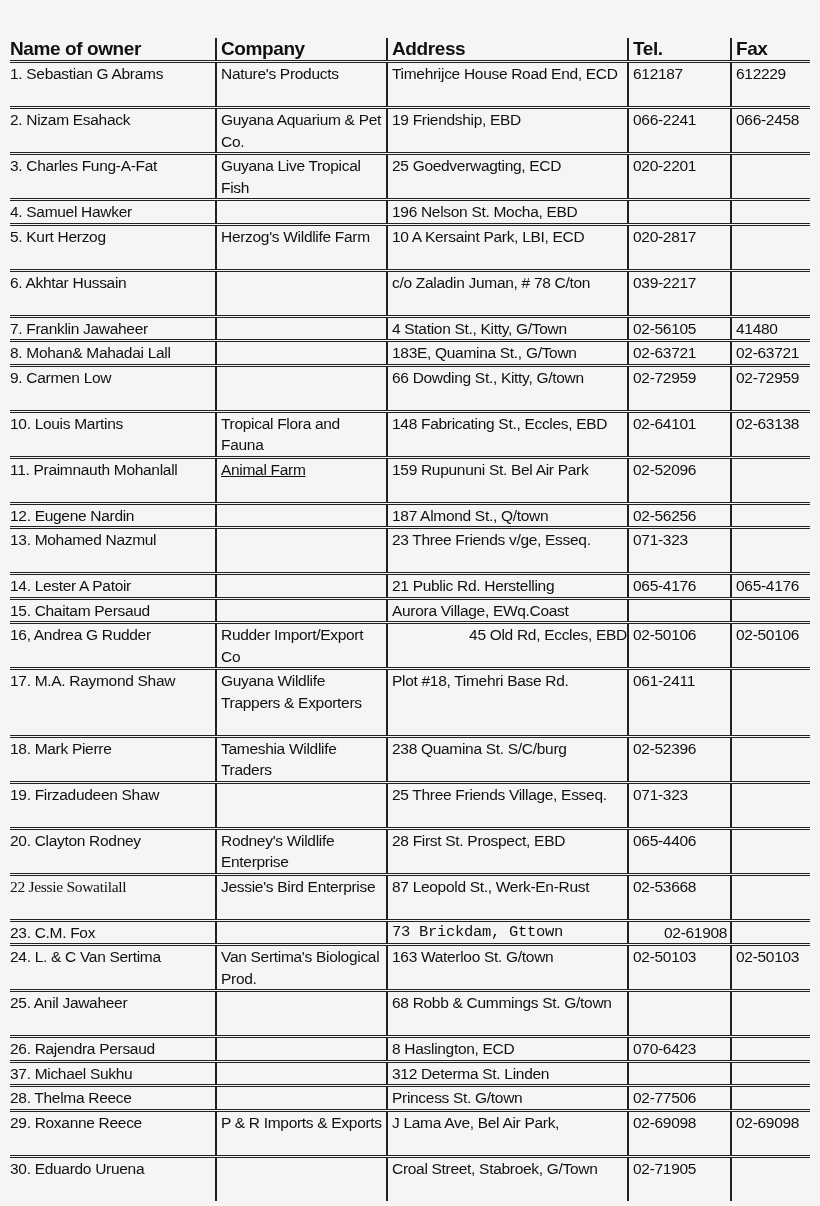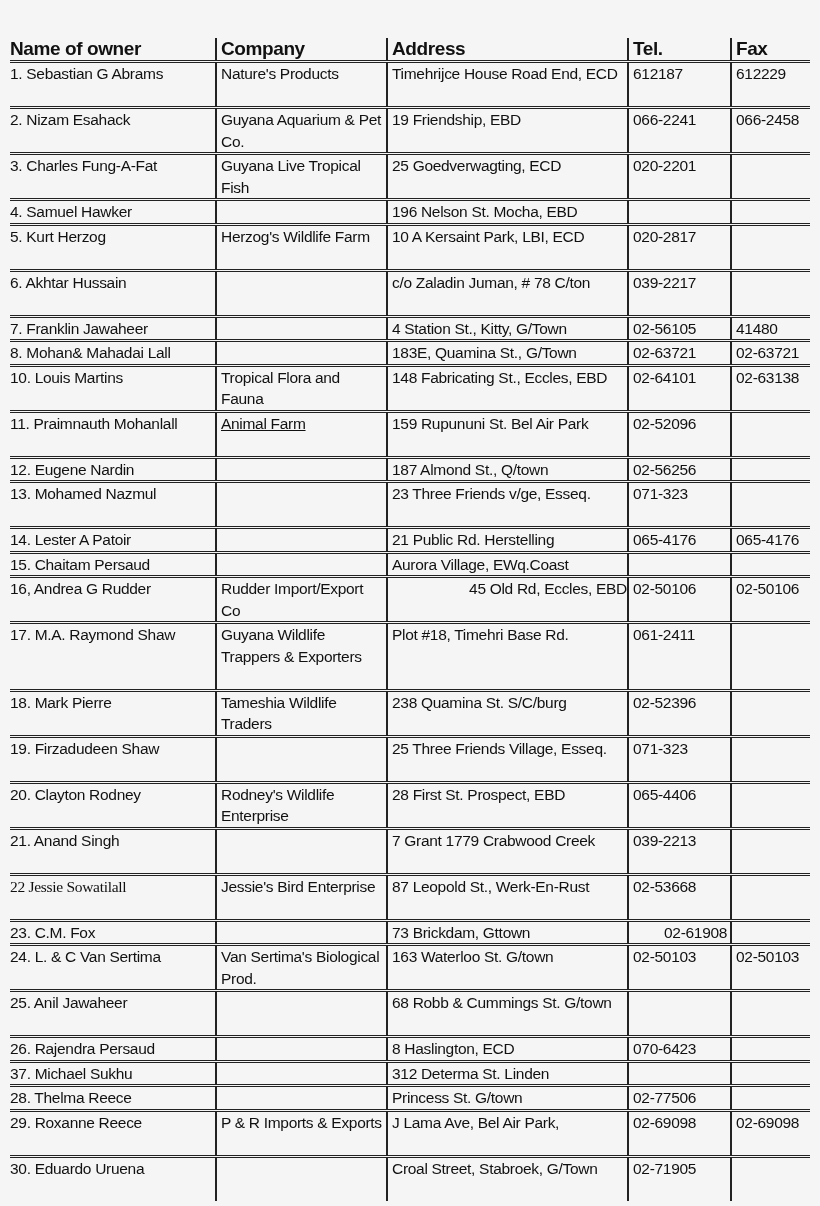--- a/index.html
+++ b/index.html
@@ -131,20 +131,27 @@
           <td style="height: 21.5px;">41480</td>
         </tr>
         <tr>
           <td style="height: 21.5px;">8. Mohan&amp; Mahadai Lall</td>
           <td style="height: 21.5px;"></td>
           <td style="height: 21.5px;">183E, Quamina St., G/Town</td>
           <td style="height: 21.5px;">02-63721</td>
           <td style="height: 21.5px;">02-63721</td>
         </tr>
         <tr>
+          <td style="height: 43px;">9. Carmen Low</td>
+          <td style="height: 43px;"></td>
+          <td style="height: 43px;">66 Dowding St., Kitty, G/town</td>
+          <td style="height: 43px;">02-72959</td>
+          <td style="height: 43px;">02-72959</td>
+        </tr>
+        <tr>
           <td style="height: 43px;">10. Louis Martins</td>
           <td style="height: 43px;">Tropical Flora and Fauna</td>
           <td style="height: 43px;">148 Fabricating St., Eccles, EBD</td>
           <td style="height: 43px;">02-64101</td>
           <td style="height: 43px;">02-63138</td>
         </tr>
         <tr>
           <td style="height: 43px;">11. Praimnauth Mohanlall</td>
           <td style="height: 43px; text-decoration: underline;">Animal Farm</td>
           <td style="height: 43px;">159 Rupununi St. Bel Air Park</td>
@@ -208,37 +215,30 @@
           <td style="height: 43px;"></td>
         </tr>
         <tr>
           <td style="height: 43px;">20. Clayton Rodney</td>
           <td style="height: 43px;">Rodney's Wildlife Enterprise</td>
           <td style="height: 43px;">28 First St. Prospect, EBD</td>
           <td style="height: 43px;">065-4406</td>
           <td style="height: 43px;"></td>
         </tr>
         <tr>
-          <td style="height: 43px;">21. Anand Singh</td>
-          <td style="height: 43px;"></td>
-          <td style="height: 43px;">7 Grant 1779 Crabwood Creek</td>
-          <td style="height: 43px;">039-2213</td>
-          <td style="height: 43px;"></td>
-        </tr>
-        <tr>
           <td style="height: 43px; font-family: Liberation Serif, serif;">22 Jessie Sowatilall</td>
           <td style="height: 43px;">Jessie's Bird Enterprise</td>
           <td style="height: 43px;">87 Leopold St., Werk-En-Rust</td>
           <td style="height: 43px;">02-53668</td>
           <td style="height: 43px;"></td>
         </tr>
         <tr>
           <td style="height: 21.5px;">23. C.M. Fox</td>
           <td style="height: 21.5px;"></td>
-          <td style="height: 21.5px;">73 Brickdam, Gttown</td>
+          <td style="height: 21.5px; font-family: Liberation Mono, monospace;">73 Brickdam, Gttown</td>
           <td style="height: 21.5px; padding-left: 35px;">02-61908</td>
           <td style="height: 21.5px;"></td>
         </tr>
         <tr>
           <td style="height: 43px;">24. L. &amp; C Van Sertima</td>
           <td style="height: 43px;">Van Sertima's Biological Prod.</td>
           <td style="height: 43px;">163 Waterloo St. G/town</td>
           <td style="height: 43px;">02-50103</td>
           <td style="height: 43px;">02-50103</td>
         </tr>

